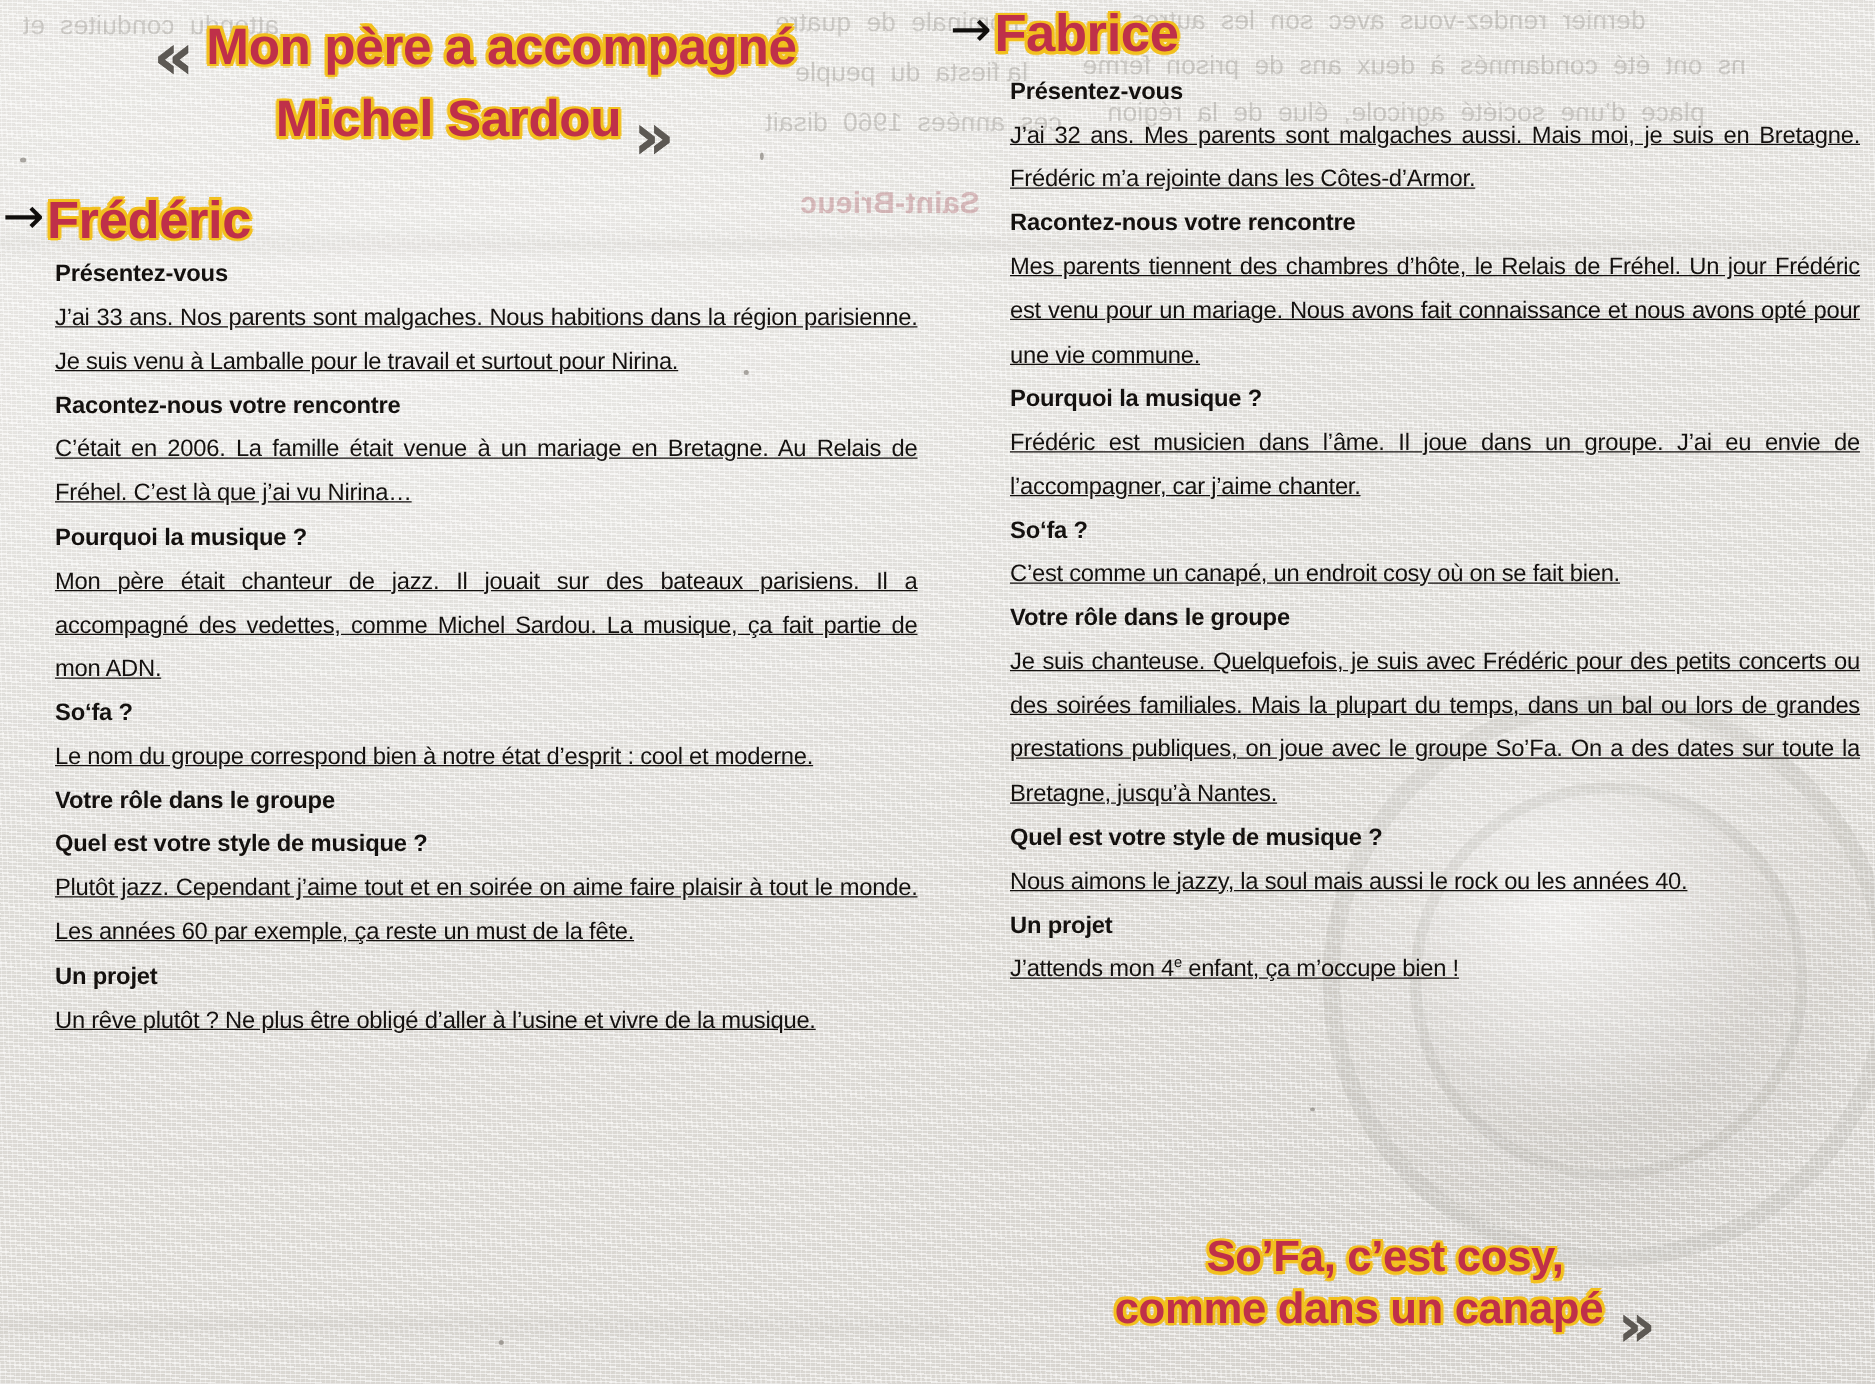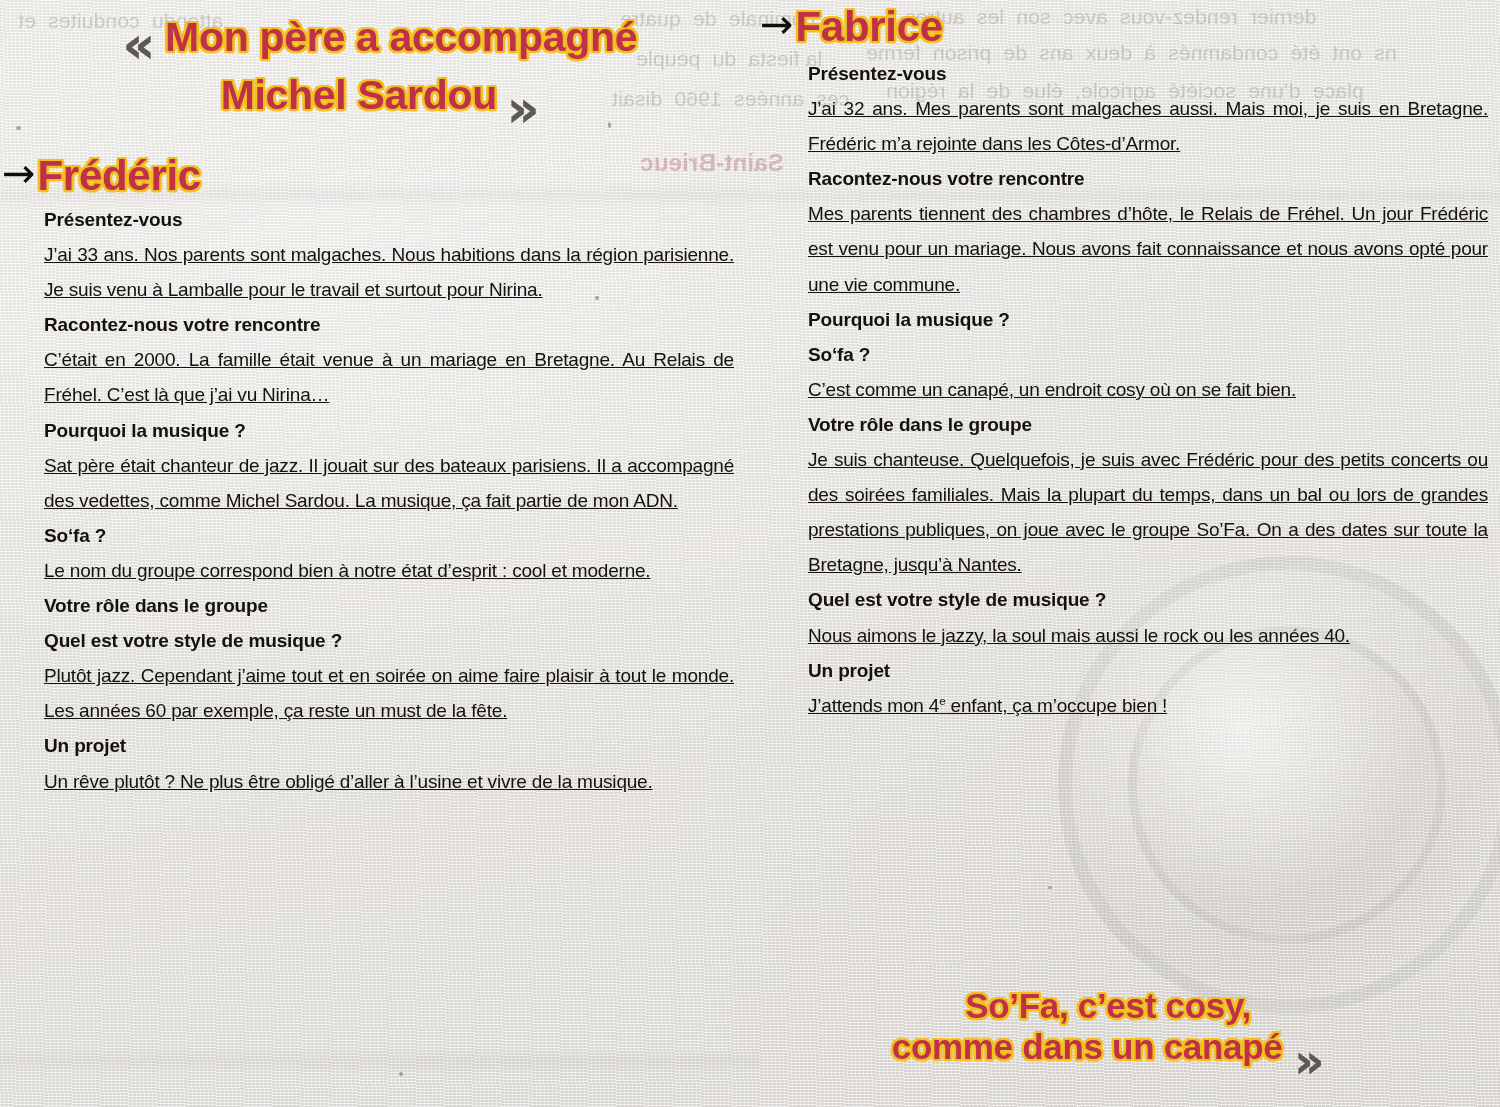--- a/index.html
+++ b/index.html
@@ -215,38 +215,39 @@
 
     <div class="name-head" id="name-nirina">
       <span class="name-arrow">→</span>
       <span class="hl">Fabrice</span>
     </div>
 
     <div class="col" id="col-left">
       <p class="q">Présentez-vous</p>
       <p class="a">J’ai 33 ans. Nos parents sont malgaches. Nous habitions dans la région parisienne. Je suis venu à Lamballe pour le travail et surtout pour Nirina.</p>
       <p class="q">Racontez-nous votre rencontre</p>
-      <p class="a">C’était en 2000. La famille était venue à un mariage en Bretagne. Au Relais de Fréhel. C’est là que j’ai vu Nirina…</p>
+      <p class="a">C’était en 2006. La famille était venue à un mariage en Bretagne. Au Relais de Fréhel. C’est là que j’ai vu Nirina…</p>
       <p class="q">Pourquoi la musique ?</p>
-      <p class="a">Sat père était chanteur de jazz. Il jouait sur des bateaux parisiens. Il a accompagné des vedettes, comme Michel Sardou. La musique, ça fait partie de mon ADN.</p>
+      <p class="a">Mon père était chanteur de jazz. Il jouait sur des bateaux parisiens. Il a accompagné des vedettes, comme Michel Sardou. La musique, ça fait partie de mon ADN.</p>
       <p class="q">So‘fa ?</p>
       <p class="a">Le nom du groupe correspond bien à notre état d’esprit : cool et moderne.</p>
       <p class="q">Votre rôle dans le groupe</p>
       <p class="q">Quel est votre style de musique ?</p>
       <p class="a">Plutôt jazz. Cependant j’aime tout et en soirée on aime faire plaisir à tout le monde. Les années 60 par exemple, ça reste un must de la fête.</p>
       <p class="q">Un projet</p>
       <p class="a">Un rêve plutôt ? Ne plus être obligé d’aller à l’usine et vivre de la musique.</p>
     </div>
 
     <div class="col" id="col-right">
       <p class="q">Présentez-vous</p>
       <p class="a">J’ai 32 ans. Mes parents sont malgaches aussi. Mais moi, je suis en Bretagne. Frédéric m’a rejointe dans les Côtes-d’Armor.</p>
       <p class="q">Racontez-nous votre rencontre</p>
       <p class="a">Mes parents tiennent des chambres d’hôte, le Relais de Fréhel. Un jour Frédéric est venu pour un mariage. Nous avons fait connaissance et nous avons opté pour une vie commune.</p>
       <p class="q">Pourquoi la musique ?</p>
+      <p class="a">Frédéric est musicien dans l’âme. Il joue dans un groupe. J’ai eu envie de l’accompagner, car j’aime chanter.</p>
       <p class="q">So‘fa ?</p>
       <p class="a last">C’est comme un canapé, un endroit cosy où on se fait bien.</p>
       <p class="q">Votre rôle dans le groupe</p>
       <p class="a">Je suis chanteuse. Quelquefois, je suis avec Frédéric pour des petits concerts ou des soirées familiales. Mais la plupart du temps, dans un bal ou lors de grandes prestations publiques, on joue avec le groupe So’Fa. On a des dates sur toute la Bretagne, jusqu’à Nantes.</p>
       <p class="q">Quel est votre style de musique ?</p>
       <p class="a">Nous aimons le jazzy, la soul mais aussi le rock ou les années 40.</p>
       <p class="q">Un projet</p>
       <p class="a last"><span>J’attends mon 4</span><sup>e</sup><span> enfant, ça m’occupe bien !</span></p>
     </div>
 

